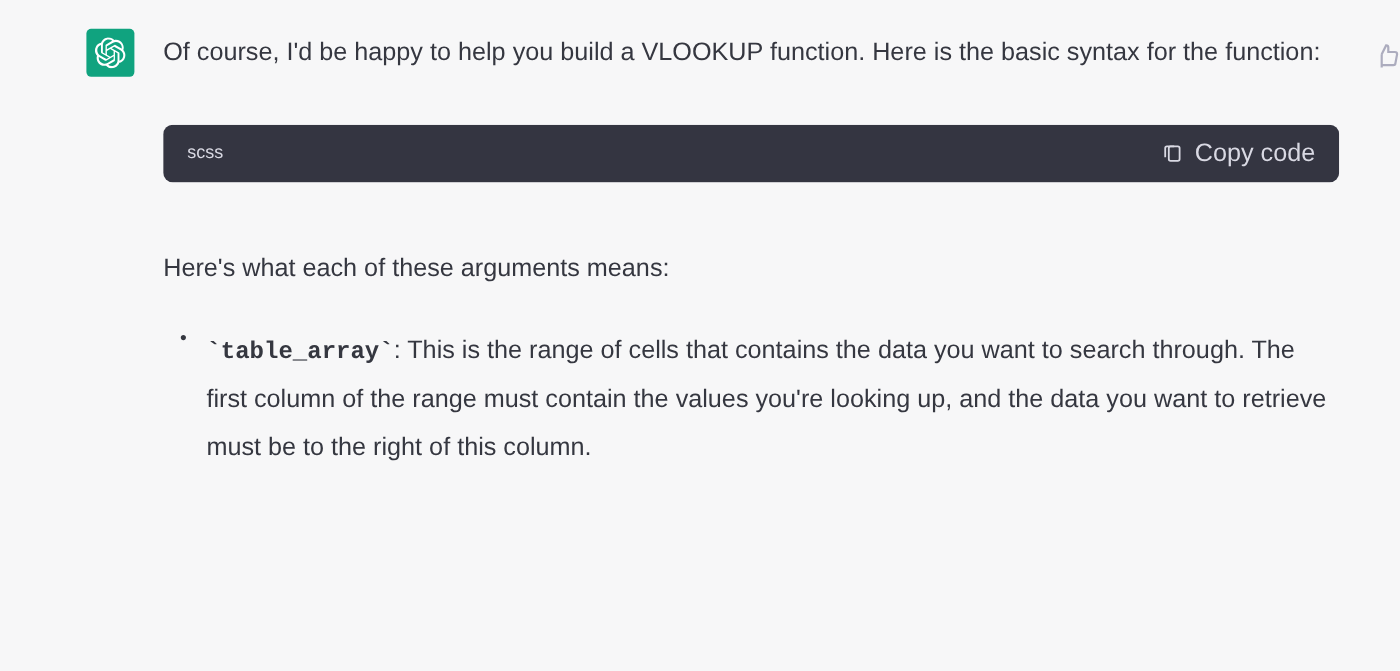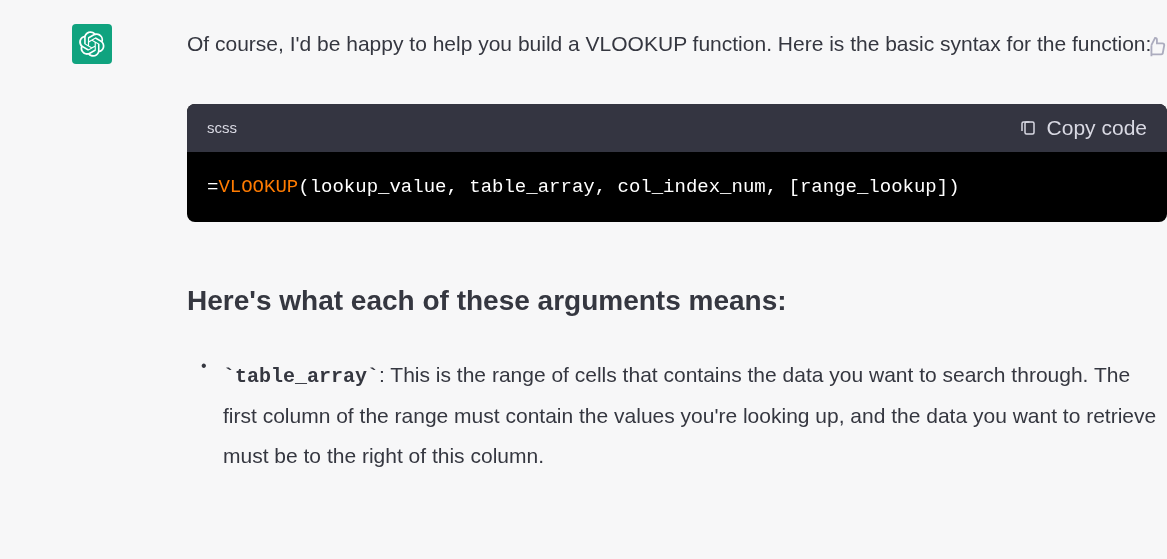--- a/index.html
+++ b/index.html
@@ -1,31 +1,31 @@
 <!DOCTYPE html>
 <html><head>
   <meta charset="utf-8">
   <style>
     * { margin: 0; padding: 0; box-sizing: border-box; }
     body { background: #f7f7f8; font-family: -apple-system, BlinkMacSystemFont, "Segoe UI", Helvetica, Arial, sans-serif; color: #353740; width: 1167px; height: 559px; overflow: hidden; }
-    .container { display: flex; padding-top: 24px; padding-left: 72px; padding-right: 0; gap: 24px; justify-content: space-between; }
+    .container { display: flex; padding-top: 24px; padding-left: 72px; padding-right: 0; gap: 24px; }
     .avatar { width: 40px; height: 40px; background: #10a37f; border-radius: 4px; display: flex; align-items: center; justify-content: center; flex-shrink: 0; }
     .avatar svg { width: 26px; height: 26px; }
     .content { flex: 1; max-width: 980px; padding-right: 0; }
     .intro { font-size: 21px; line-height: 1.9; color: #353740; margin-bottom: 40px; }
     .code-block { background: #000000; border-radius: 8px; overflow: hidden; margin-bottom: 52px; }
     .code-header { background: #343541; display: flex; align-items: center; justify-content: space-between; padding: 12px 20px; }
     .code-lang { color: #d9d9e3; font-size: 15px; font-weight: 500; }
     .copy-btn { display: flex; align-items: center; gap: 10px; color: #d9d9e3; font-size: 21px; cursor: pointer; background: none; border: none; }
     .copy-btn svg { width: 18px; height: 18px; }
     .code-body { padding: 24px 20px; font-family: "Courier New", Consolas, monospace; font-size: 19px; white-space: pre; color: #ffffff; }
     .code-eq { color: #ffffff; }
     .code-fn { color: #ff7b00; }
     .code-args { color: #ffffff; }
-    .explain { font-size: 28px; line-height: 1.9; color: #353740; margin-bottom: 28px; font-weight: bold; }
+    .explain { font-size: 21px; line-height: 1.9; color: #353740; margin-bottom: 28px; }
     .bullets { list-style: none; padding-left: 36px; }
     .bullets li { font-size: 21px; line-height: 1.9; color: #353740; position: relative; margin-bottom: 8px; }
     .bullets li::before { content: "•"; position: absolute; left: -22px; top: -4px; font-size: 16px; }
     .inline-code { font-family: "Courier New", Consolas, monospace; font-weight: 700; font-size: 20px; }
     .thumbs { position: absolute; right: 0; top: 36px; color: #acacbe; }
     .thumbs svg { width: 22px; height: 22px; }
   </style>
 </head>
 <body>
 
@@ -43,21 +43,20 @@
       <div class="code-header">
         <span class="code-lang">scss</span>
         <button class="copy-btn">
           <svg viewBox="0 0 24 24" fill="none" stroke="currentColor" stroke-width="2">
             <rect x="8" y="4" width="12" height="16" rx="2"></rect>
             <path d="M4 16V6a2 2 0 0 1 2-2h8"></path>
           </svg>
           <span>Copy code</span>
         </button>
       </div>
-      <div class="code-body"><span class="code-eq">=</span><span class="code-fn">VLOOKUP</span><span class="code-args">(lookup_value, table_array, col_index_num, [range_lookup])</span></div>
     </div>
 
     <p class="explain">Here's what each of these arguments means:</p>
 
     <ul class="bullets">
       <li>
         <span class="inline-code">`<span>table_array</span>`</span><span>: This is the range of cells that contains the data you want to search through. The first column of the range must contain the values you're looking up, and the data you want to retrieve must be to the right of this column.</span>
       </li>
     </ul>
   </div>

